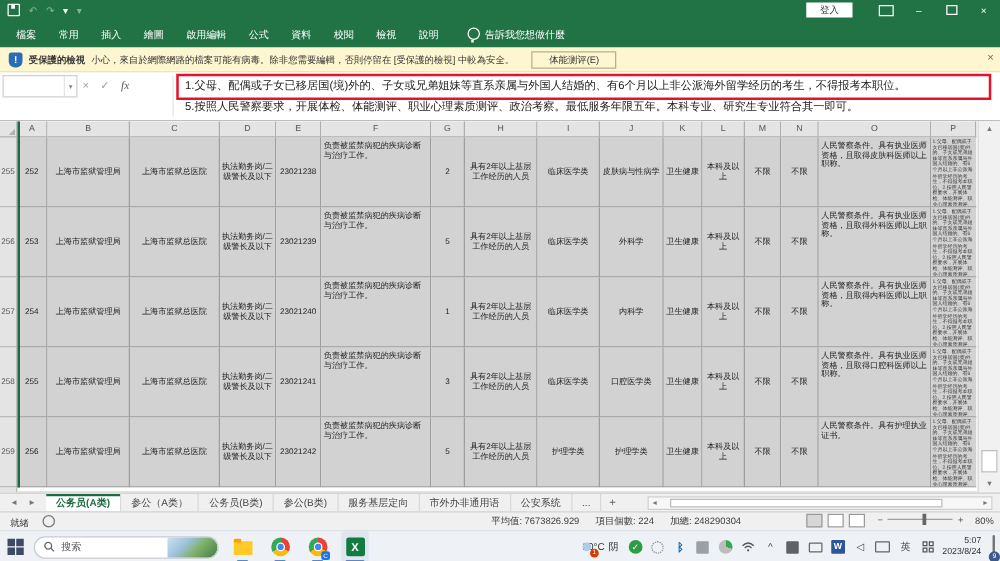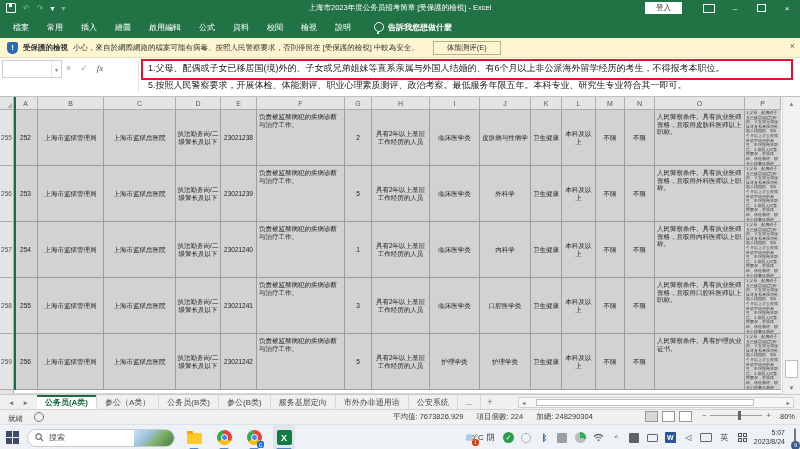--- a/index.html
+++ b/index.html
@@ -17,21 +17,21 @@
   .winctl{position:absolute;right:0;top:0;height:16px;display:flex;align-items:center;}
   .signin{background:#fff;color:#333;font-size:7.5px;padding:1px 11px;margin-right:14px;cursor:default;}
   .wbtn{width:26px;height:16px;display:flex;align-items:center;justify-content:center;font-size:8px;color:#fff;}
   .ribbonopt{width:10px;height:7px;border:1px solid #fff;position:relative;}
   .maxbox{width:7px;height:6px;border:1px solid #fff;}
 
   
   .ribbonrow{position:absolute;top:16px;left:0;right:0;height:22px;background:#217346;display:flex;
     align-items:center;color:#fff;font-size:8px;padding-left:4px;}
   .rtab{padding:0 9px;height:22px;display:flex;align-items:center;white-space:nowrap;}
-  .tellme{display:flex;align-items:center;gap:4px;margin-left:14px;white-space:nowrap;font-weight:bold;}
+  .tellme{display:flex;align-items:center;gap:4px;margin-left:14px;white-space:nowrap;}
   .bulb{width:8px;height:8px;border:1px solid #fff;border-radius:50%;position:relative;}
   .bulb:after{content:"";position:absolute;left:2px;bottom:-3px;width:2px;height:2px;background:#fff;}
 
   
   .msgbar{position:absolute;top:38px;left:0;right:0;height:20px;background:#FDF6D0;border-bottom:1px solid #E6DFB4;
     display:flex;align-items:center;font-size:7.5px;color:#333;padding-left:7px;box-sizing:border-box;}
   .shield{width:11px;height:12px;background:#2B6CB8;border-radius:2px 2px 5px 5px;color:#fff;font-size:8px;
     display:flex;align-items:center;justify-content:center;font-weight:bold;flex:0 0 auto;}
   .msglabel{font-weight:bold;margin:0 5px;white-space:nowrap;}
   .msgtext{white-space:nowrap;overflow:hidden;}
@@ -157,21 +157,20 @@
 <div class="screen">
 
   <div class="titlebar">
     <div class="qat">
       <span class="saveicon"></span>
       <span class="dim">↶</span>
       <span class="dim">↷</span>
       <span>▾</span>
       <span class="dim">▾</span>
     </div>
-    <div class="wtitle">上海市2023年度公务员招考简章 [受保護的檢視] - Excel</div>
     <div class="winctl">
       <span class="signin">登入</span>
       <span class="wbtn">
           <span class="ribbonopt"></span>
         </span>
       <span class="wbtn">–</span>
       <span class="wbtn">
           <span class="maxbox"></span>
         </span>
       <span class="wbtn">×</span>
@@ -193,21 +192,21 @@
       </div>
     <div class="tellme">
       <span class="bulb"></span>
       <span>告訴我您想做什麼</span>
     </div>
   </div>
 
   <div class="msgbar">
     <span class="shield">!</span>
     <span class="msglabel">受保護的檢視</span>
-    <span class="msgtext">小心，來自於網際網路的檔案可能有病毒。按照人民警察要求，否則停留在 [受保護的檢視] 中較為安全。</span>
+    <span class="msgtext">小心，來自於網際網路的檔案可能有病毒。除非您需要編輯，否則停留在 [受保護的檢視] 中較為安全。</span>
     <button class="enablebtn">体能测评(E)</button>
     <span class="msgclose">×</span>
   </div>
 
   <div class="fbar">
     <div class="namebox">
       <span></span>
       <span class="nbdrop">▾</span>
     </div>
     <div class="fbtns">

